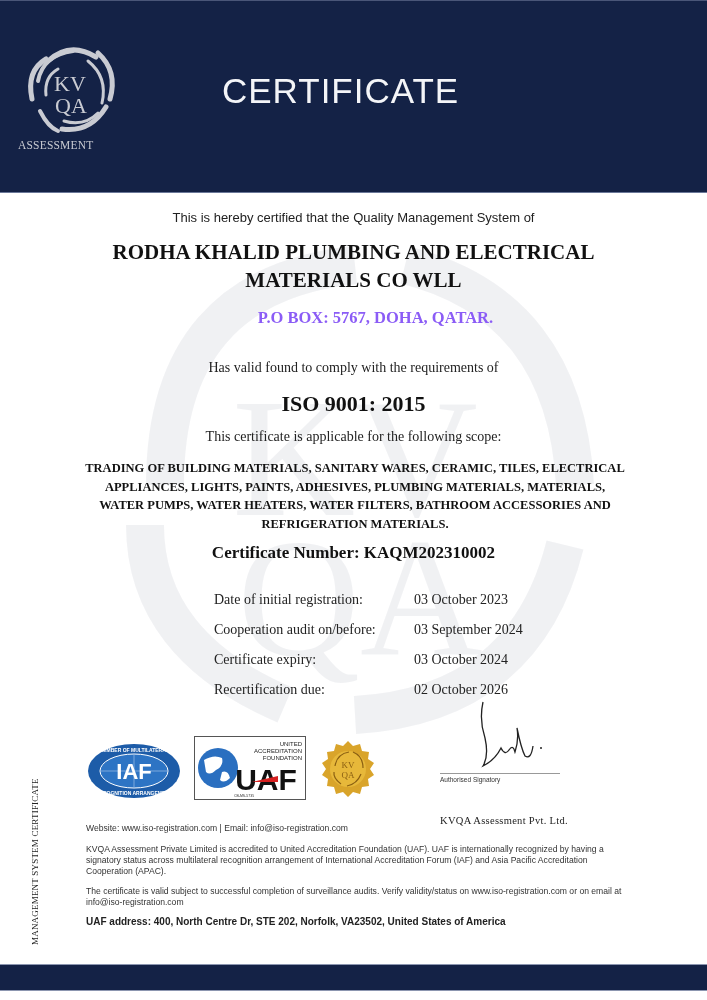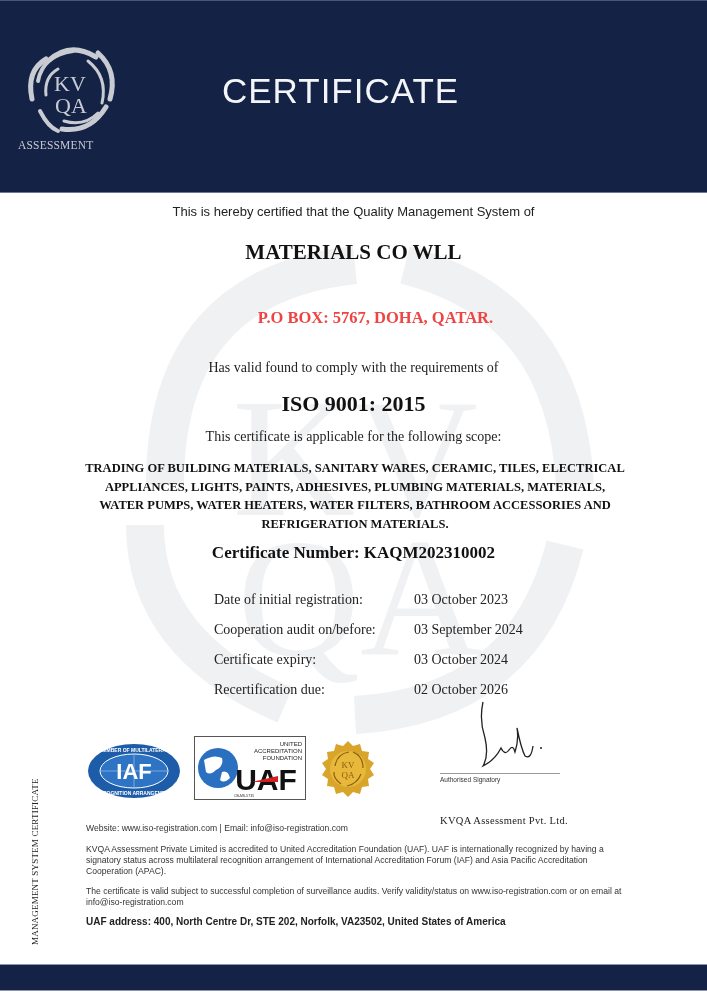--- a/index.html
+++ b/index.html
@@ -19,23 +19,23 @@
   .header-title {
     position: absolute; left: 222px; top: 70px;
     font-family: "Liberation Sans", sans-serif; font-size: 35px; color: #f4f5f8; letter-spacing: 1px;
   }
 
   .watermark { position: absolute; left: 105px; top: 225px; width: 500px; height: 520px; opacity: 0.06; }
 
   .content { position: absolute; left: 0; top: 0; width: 707px; }
   .center { position: absolute; left: 0; width: 707px; text-align: center; }
 
-  .intro { top: 204px; font-family: "Liberation Sans", sans-serif; font-size: 13px; color: #222; }
+  .intro { top: 210px; font-family: "Liberation Sans", sans-serif; font-size: 13px; color: #222; }
   .company { top: 238px; font-size: 21px; font-weight: bold; line-height: 28px; color: #111; }
-  .address { top: 308px; font-size: 16.5px; font-weight: bold; color: #ef4444; padding-left: 44px; }
+  .address { top: 308px; font-size: 16.5px; font-weight: bold; color: #8b5cf6; padding-left: 44px; }
   .comply { top: 360px; font-size: 14px; color: #222; }
   .standard { top: 391px; font-size: 22px; font-weight: bold; color: #111; }
   .scope-intro { top: 429px; font-size: 14px; color: #222; }
   .scope { top: 459px; left: 60px; width: 590px; font-size: 12.5px; font-weight: bold; line-height: 18.5px; color: #111; }
   .cert-no { top: 543px; font-size: 17px; font-weight: bold; color: #111; }
 
   .dates { position: absolute; left: 214px; top: 592px; width: 360px; }
   .date-row { height: 30px; display: flex; font-size: 14px; color: #222; }
   .date-label { width: 200px; }
   .date-value { width: 160px; }
@@ -94,20 +94,21 @@
     <path d="M460 320 Q420 480 250 490"></path>
     <path d="M180 480 Q40 420 40 300"></path>
   </g>
   <text x="250" y="290" text-anchor="middle" fill="#142246" font-family="Liberation Serif, serif" font-size="170">KV</text>
   <text x="255" y="430" text-anchor="middle" fill="#142246" font-family="Liberation Serif, serif" font-size="170">QA</text>
 </svg>
 
 <div class="content">
   <div class="center intro">This is hereby certified that the Quality Management System of</div>
   <div class="center company">
+    <div>RODHA KHALID PLUMBING AND ELECTRICAL</div>
     <div>MATERIALS CO WLL</div>
   </div>
   <div class="center address">P.O BOX: 5767, DOHA, QATAR.</div>
   <div class="center comply">Has valid found to comply with the requirements of</div>
   <div class="center standard">ISO 9001: 2015</div>
   <div class="center scope-intro">This certificate is applicable for the following scope:</div>
   <div class="center scope">
     <div>TRADING OF BUILDING MATERIALS, SANITARY WARES, CERAMIC, TILES, ELECTRICAL</div>
     <div>APPLIANCES, LIGHTS, PAINTS, ADHESIVES, PLUMBING MATERIALS, MATERIALS,</div>
     <div>WATER PUMPS, WATER HEATERS, WATER FILTERS, BATHROOM ACCESSORIES AND</div>

